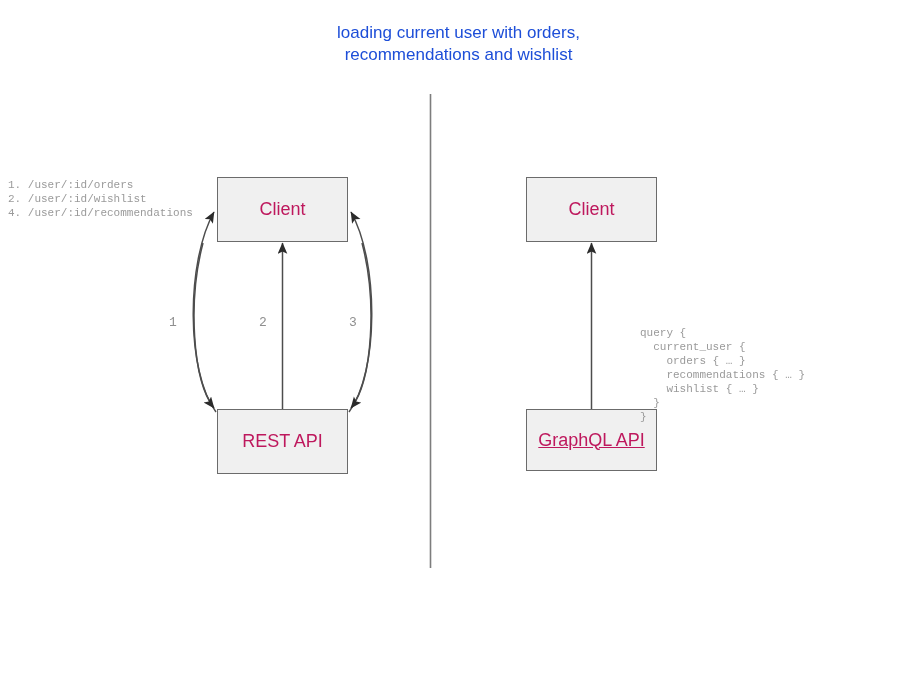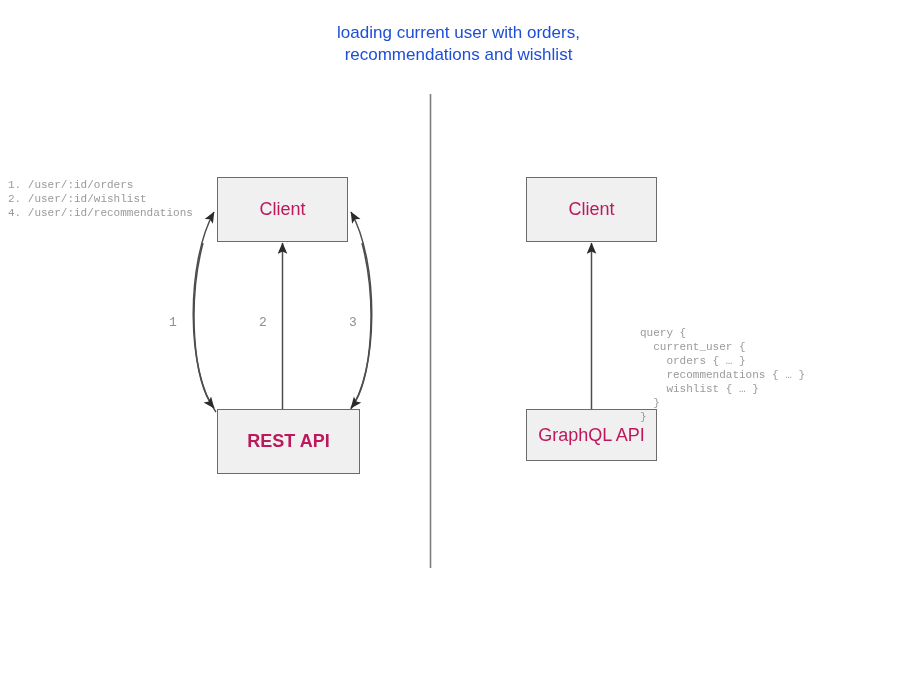--- a/index.html
+++ b/index.html
@@ -41,23 +41,23 @@
     background: #f0f0f0;
     border: 1px solid #6b6b6b;
     display: flex;
     align-items: center;
     justify-content: center;
     font-size: 18px;
     color: #be185d;
     font-family: "Liberation Sans", sans-serif;
   }
   #client-rest-box  { left: 217px; top: 177px; width: 131px; height: 65px; }
-  #rest-api-box     { left: 217px; top: 409px; width: 143px; height: 65px; font-weight: bold; }
+  #rest-api-box     { left: 217px; top: 409px; width: 131px; height: 65px; }
   #client-graphql-box { left: 526px; top: 177px; width: 131px; height: 65px; }
-  #graphql-api-box  { left: 526px; top: 409px; width: 131px; height: 52px; }
+  #graphql-api-box  { left: 526px; top: 409px; width: 131px; height: 62px; text-decoration: underline; }
 
   .mono-note {
     position: absolute;
     font-family: "Liberation Mono", "DejaVu Sans Mono", monospace;
     font-size: 11px;
     line-height: 14px;
     color: #9a9a9a;
     white-space: pre;
   }
   #rest-endpoints { left: 8px; top: 178px; }

